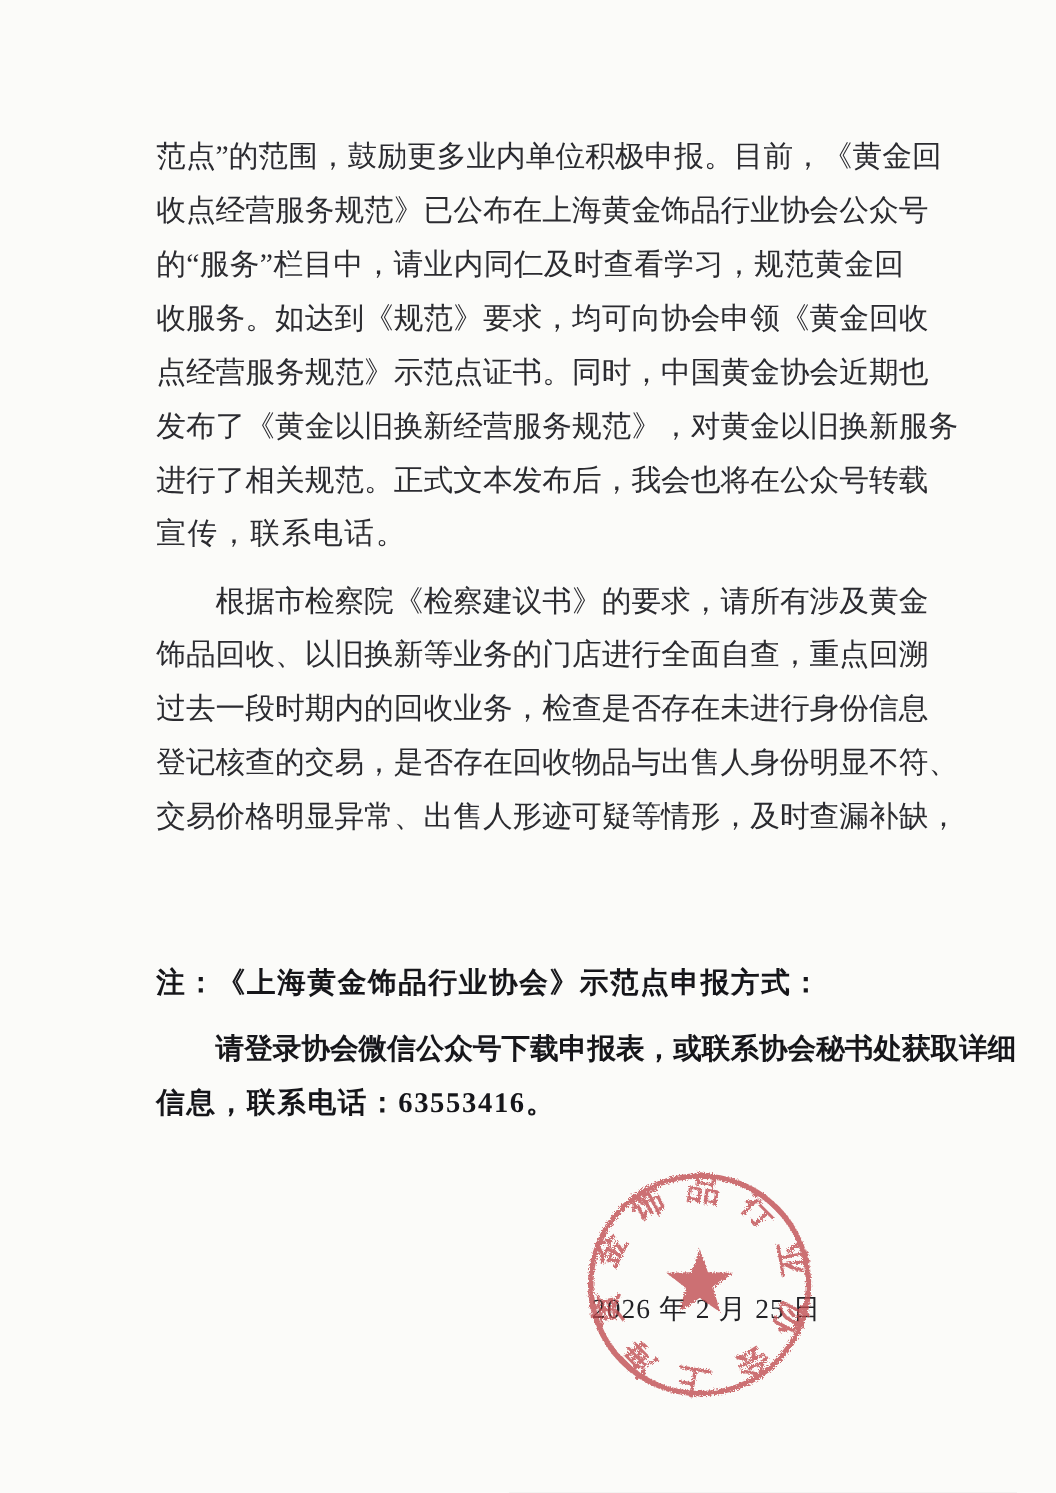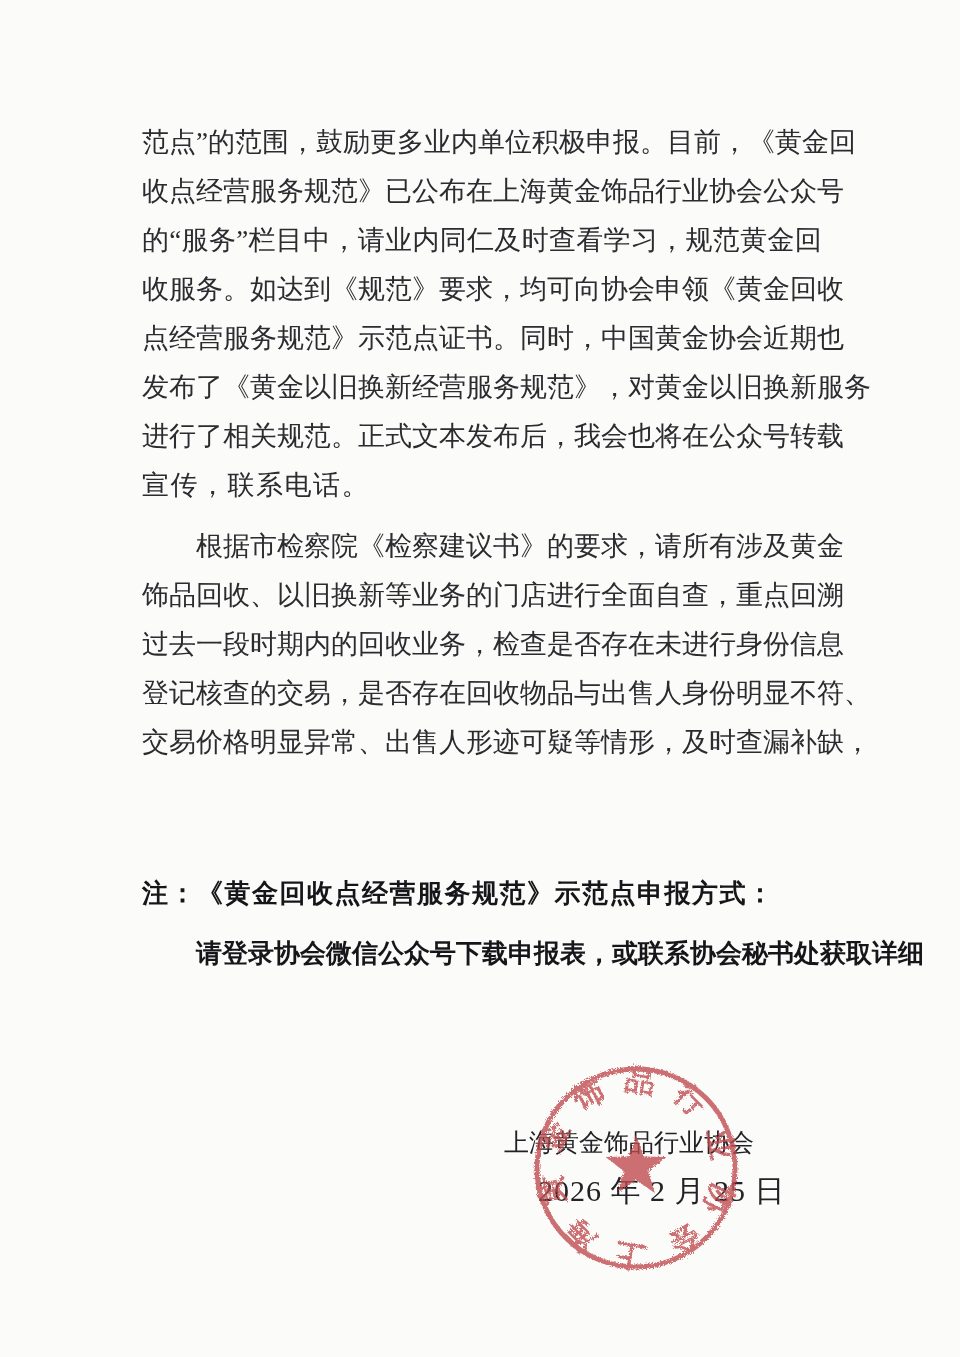--- a/index.html
+++ b/index.html
@@ -19,21 +19,21 @@
   .para2{top:522px;}
   .noteblock{top:869px;font-weight:bold;color:#16161a;}
   .noteblock .line{font-size:26px;}
   .noteblock .n0{height:60px;}
   .sig-org{
     position:absolute;left:504px;top:1126px;height:34px;line-height:34px;
     font-size:25px;color:#222226;white-space:nowrap;
   }
   .sig-date{
     position:absolute;left:538px;top:1174px;height:34px;line-height:34px;
-    font-size:30px;color:#222226;white-space:nowrap;letter-spacing:1px;
+    font-size:25px;color:#222226;white-space:nowrap;letter-spacing:1px;
   }
   .seal{position:absolute;left:516px;top:1048px;pointer-events:none;}
   .seal text{
     font-family:"Liberation Serif","DejaVu Serif",serif;
     font-size:30px;letter-spacing:18px;fill:#bf4a4e;font-weight:bold;
   }
 </style>
 </head>
 <body>
 
@@ -378,21 +378,21 @@
         <span>时</span>
         <span>查</span>
         <span>漏</span>
         <span>补</span>
         <span>缺</span>
         <span>，</span>
       </div>
   </div>
 
   <div class="textblock noteblock">
-    <div class="line n0 lastline">注：《黄金回收点经营服务规范》示范点申报方式：</div>
+    <div class="line n0 lastline">注：《上海黄金饰品行业协会》示范点申报方式：</div>
     <div class="line jline indent">
         <span>请</span>
         <span>登</span>
         <span>录</span>
         <span>协</span>
         <span>会</span>
         <span>微</span>
         <span>信</span>
         <span>公</span>
         <span>众</span>
@@ -409,23 +409,23 @@
         <span>协</span>
         <span>会</span>
         <span>秘</span>
         <span>书</span>
         <span>处</span>
         <span>获</span>
         <span>取</span>
         <span>详</span>
         <span>细</span>
       </div>
+    <div class="line lastline">信息，联系电话：63553416。</div>
   </div>
 
-  <div class="sig-org">上海黄金饰品行业协会</div>
   <div class="sig-date">2026 年 2 月 25 日</div>
 
   <svg class="seal" width="240" height="240" viewBox="0 0 240 240" aria-hidden="true">
     <defs>
       <filter id="rough" x="-10%" y="-10%" width="120%" height="120%">
         <feTurbulence type="fractalNoise" baseFrequency="0.7" numOctaves="2" result="n"></feTurbulence>
         <feDisplacementMap in="SourceGraphic" in2="n" scale="5"></feDisplacementMap>
       </filter>
       <path id="ringPath" d="M120,197 A77,77 0 1,1 120,43 A77,77 0 1,1 120,197" fill="none"></path>
     </defs>

